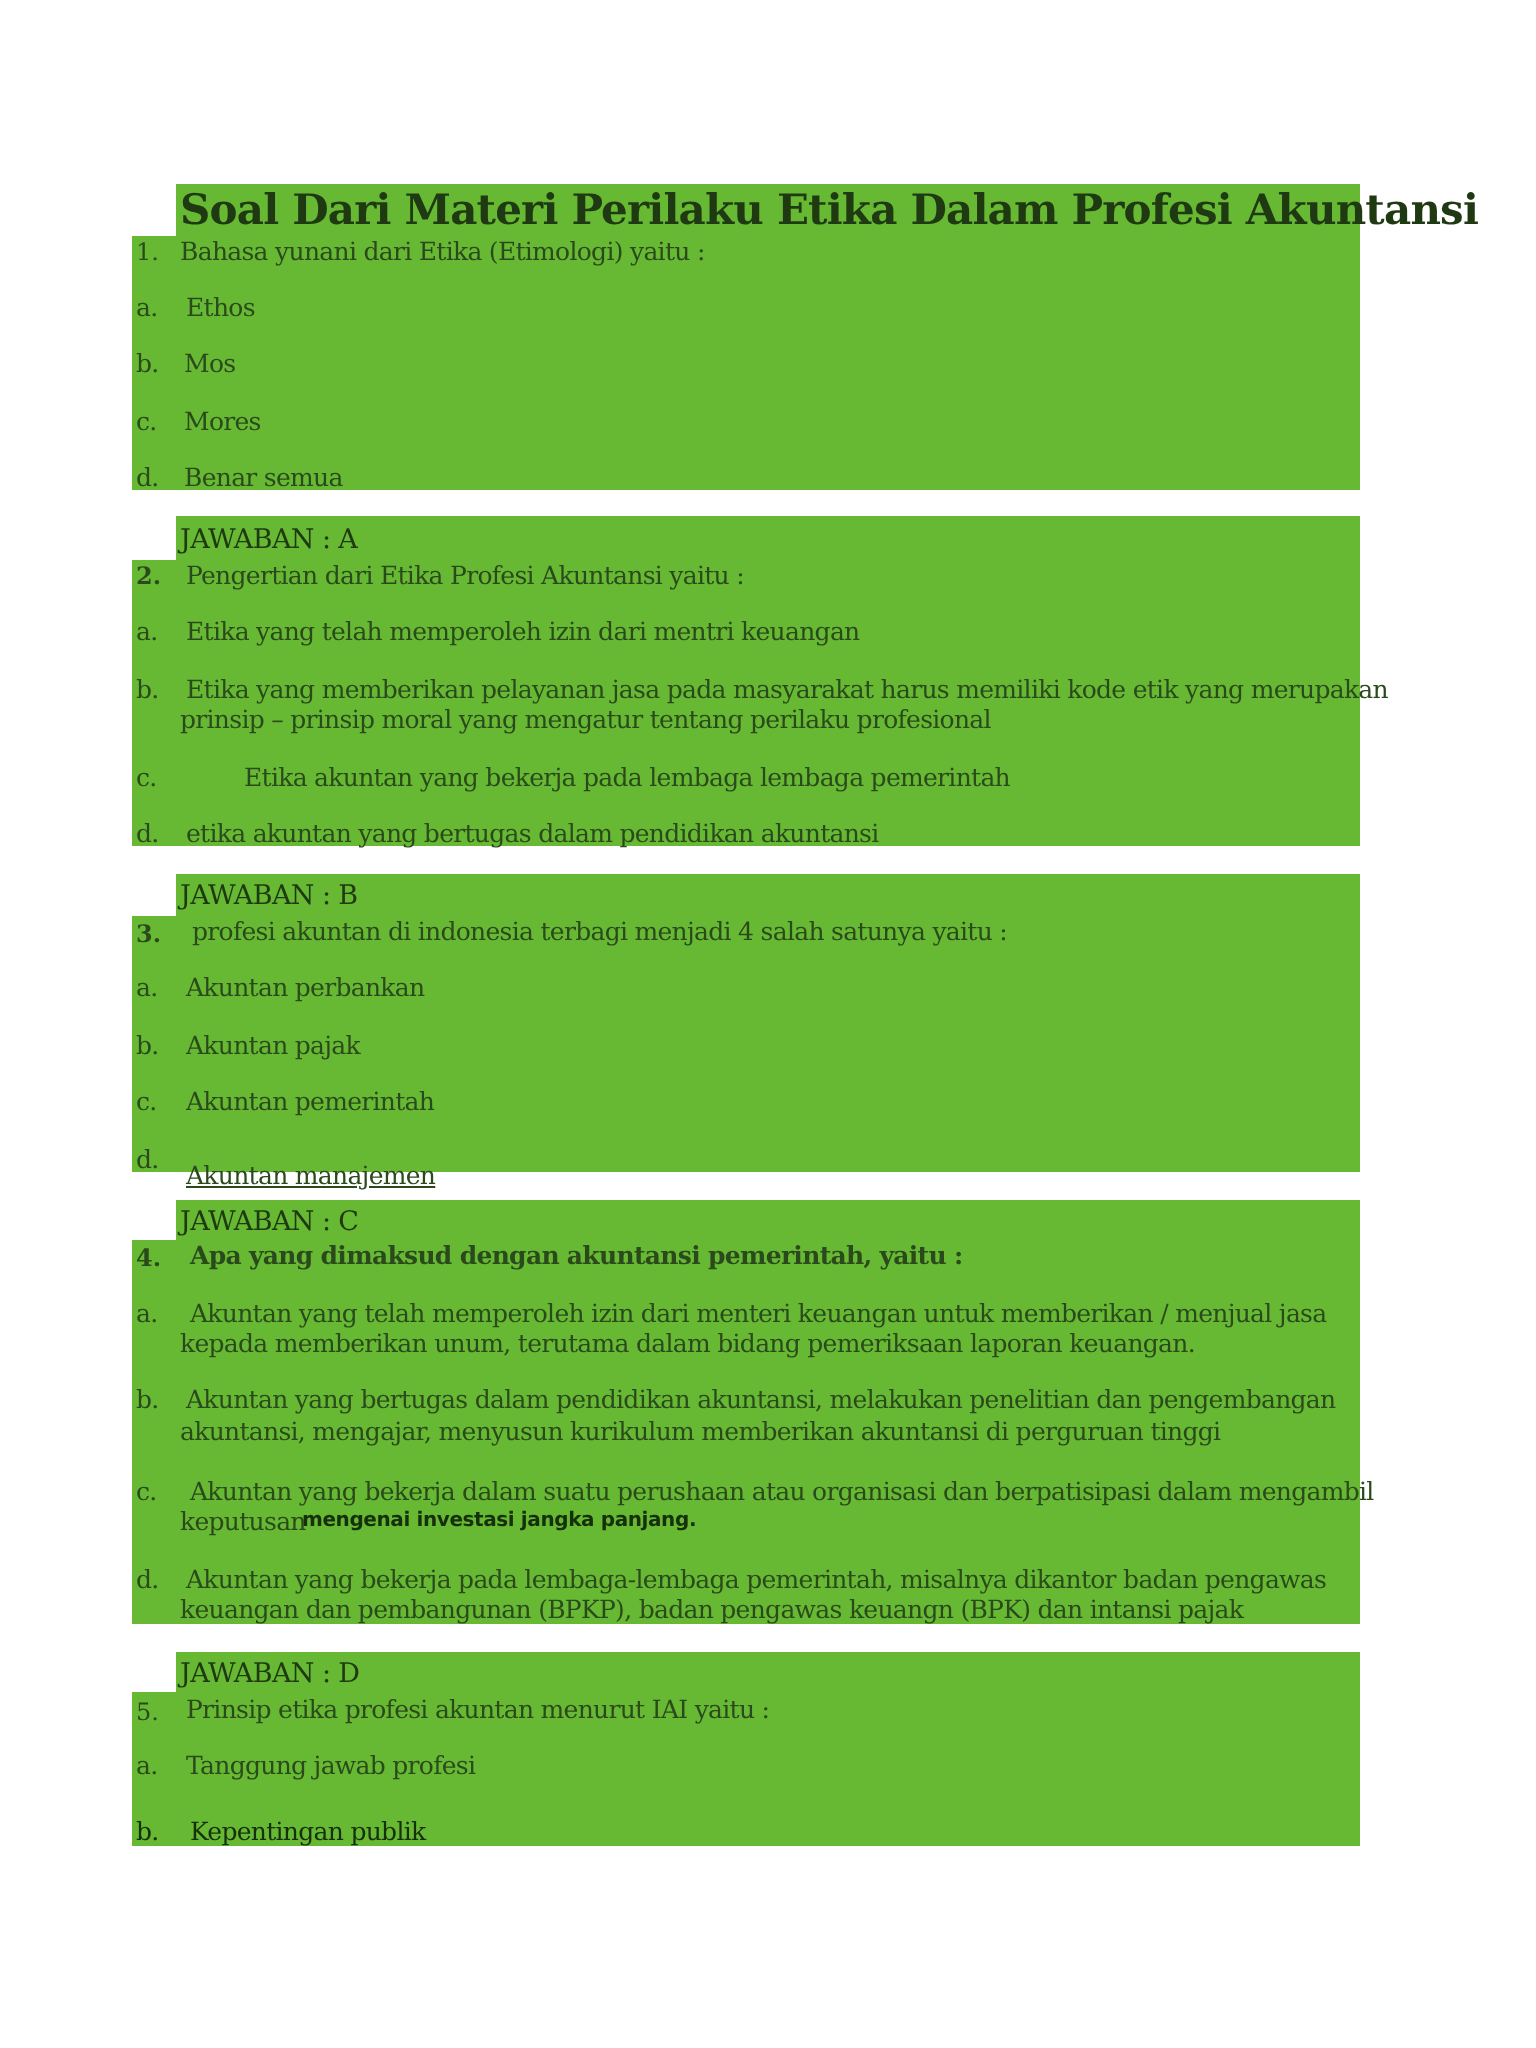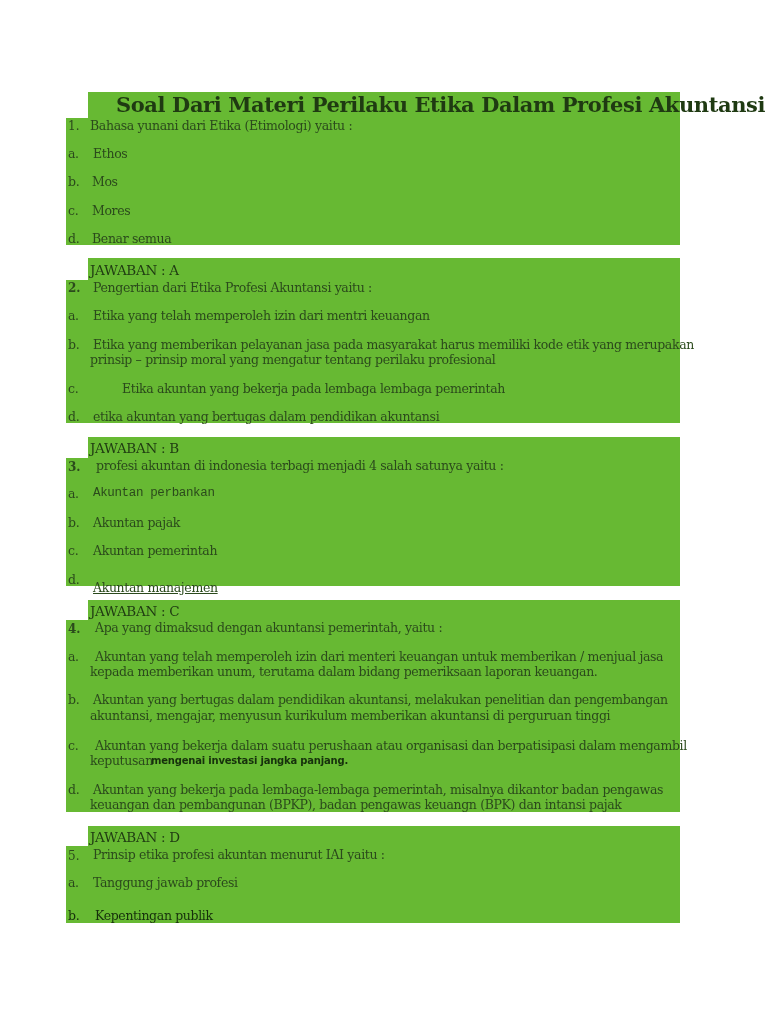--- a/index.html
+++ b/index.html
@@ -2,21 +2,21 @@
 <html><head>
 <meta charset="utf-8">
 <style>
   html, body { margin: 0; padding: 0; }
   body {
     width: 768px; height: 1024px; background: #ffffff; position: relative; overflow: hidden;
     font-family: "DejaVu Serif", "Liberation Serif", serif;
   }
   .green { background: #67b933; position: absolute; }
   .text { position: absolute; color: #2b4a1c; font-size: 12.5px; line-height: 15px; white-space: nowrap; letter-spacing: -0.35px; }
-  .title { position: absolute; color: #1f3a12; font-size: 21px; font-weight: bold; letter-spacing: -0.4px; white-space: nowrap; margin-left: 26px; }
+  .title { position: absolute; color: #1f3a12; font-size: 21px; font-weight: bold; letter-spacing: -0.4px; white-space: nowrap; }
   .jaw { position: absolute; color: #1f3a12; font-size: 13.5px; font-weight: normal; letter-spacing: -0.3px; }
   .num { position: absolute; color: #2b4a1c; font-size: 12px; }
   .bold { font-weight: bold; }
   .sans { font-family: "DejaVu Sans", sans-serif; font-size: 10px; font-weight: bold; color:#16300c; letter-spacing: -0.2px; }
   .darker { color: #16300c; }
 </style>
 </head>
 <body>
 
 <div>
@@ -52,35 +52,35 @@
   <span class="text" style="left:93px; top:409px;">etika akuntan yang bertugas dalam pendidikan akuntansi</span>
 </div>
 
 <div>
   <div class="green" style="left:88px; top:437px; width:592px; height:24px;"></div>
   <div class="green" style="left:66px; top:458px; width:614px; height:128px;"></div>
   <span class="jaw" style="left:90px; top:440px;">JAWABAN : B</span>
   <span class="num bold" style="left:68px; top:460px;">3.</span>
   <span class="text" style="left:96px; top:458px;">profesi akuntan di indonesia terbagi menjadi 4 salah satunya yaitu :</span>
   <span class="text" style="left:68px; top:486px;">a.</span>
-  <span class="text" style="left:93px; top:486px;font-family:Liberation Mono, monospace;">Akuntan perbankan</span>
+  <span class="text" style="left:93px; top:486px;">Akuntan perbankan</span>
   <span class="text" style="left:68px; top:515px;">b.</span>
   <span class="text" style="left:93px; top:515px;">Akuntan pajak</span>
   <span class="text" style="left:68px; top:543px;">c.</span>
   <span class="text" style="left:93px; top:543px;">Akuntan pemerintah</span>
   <span class="text" style="left:68px; top:572px;">d.</span>
   <span class="text" style="left:93px; top:580px;text-decoration:underline;">Akuntan manajemen</span>
 </div>
 
 <div>
   <div class="green" style="left:88px; top:600px; width:592px; height:23px;"></div>
   <div class="green" style="left:66px; top:620px; width:614px; height:192px;"></div>
   <span class="jaw" style="left:90px; top:603px;">JAWABAN : C</span>
   <span class="num bold" style="left:68px; top:622px;">4.</span>
-  <span class="text" style="left:95px; top:620px;">Apa yang dimaksud dengan akuntansi pemerintah, yaitu :</span>
+  <span class="text" style="left:95px; top:620px;font-weight:bold;">Apa yang dimaksud dengan akuntansi pemerintah, yaitu :</span>
   <span class="text" style="left:68px; top:649px;">a.</span>
   <span class="text" style="left:95px; top:649px;">Akuntan yang telah memperoleh izin dari menteri keuangan untuk memberikan / menjual jasa</span>
   <span class="text" style="left:90px; top:664px;">kepada memberikan unum, terutama dalam bidang pemeriksaan laporan keuangan.</span>
   <span class="text" style="left:68px; top:692px;">b.</span>
   <span class="text" style="left:93px; top:692px;">Akuntan yang bertugas dalam pendidikan akuntansi, melakukan penelitian dan pengembangan</span>
   <span class="text" style="left:90px; top:708px;">akuntansi, mengajar, menyusun kurikulum memberikan akuntansi di perguruan tinggi</span>
   <span class="text" style="left:68px; top:738px;">c.</span>
   <span class="text" style="left:95px; top:738px;">Akuntan yang bekerja dalam suatu perushaan atau organisasi dan berpatisipasi dalam mengambil</span>
   <span class="text" style="left:90px; top:753px;">keputusan</span>
   <span class="sans" style="position:absolute; left:151px; top:755px; white-space:nowrap;">mengenai investasi jangka panjang.</span>

